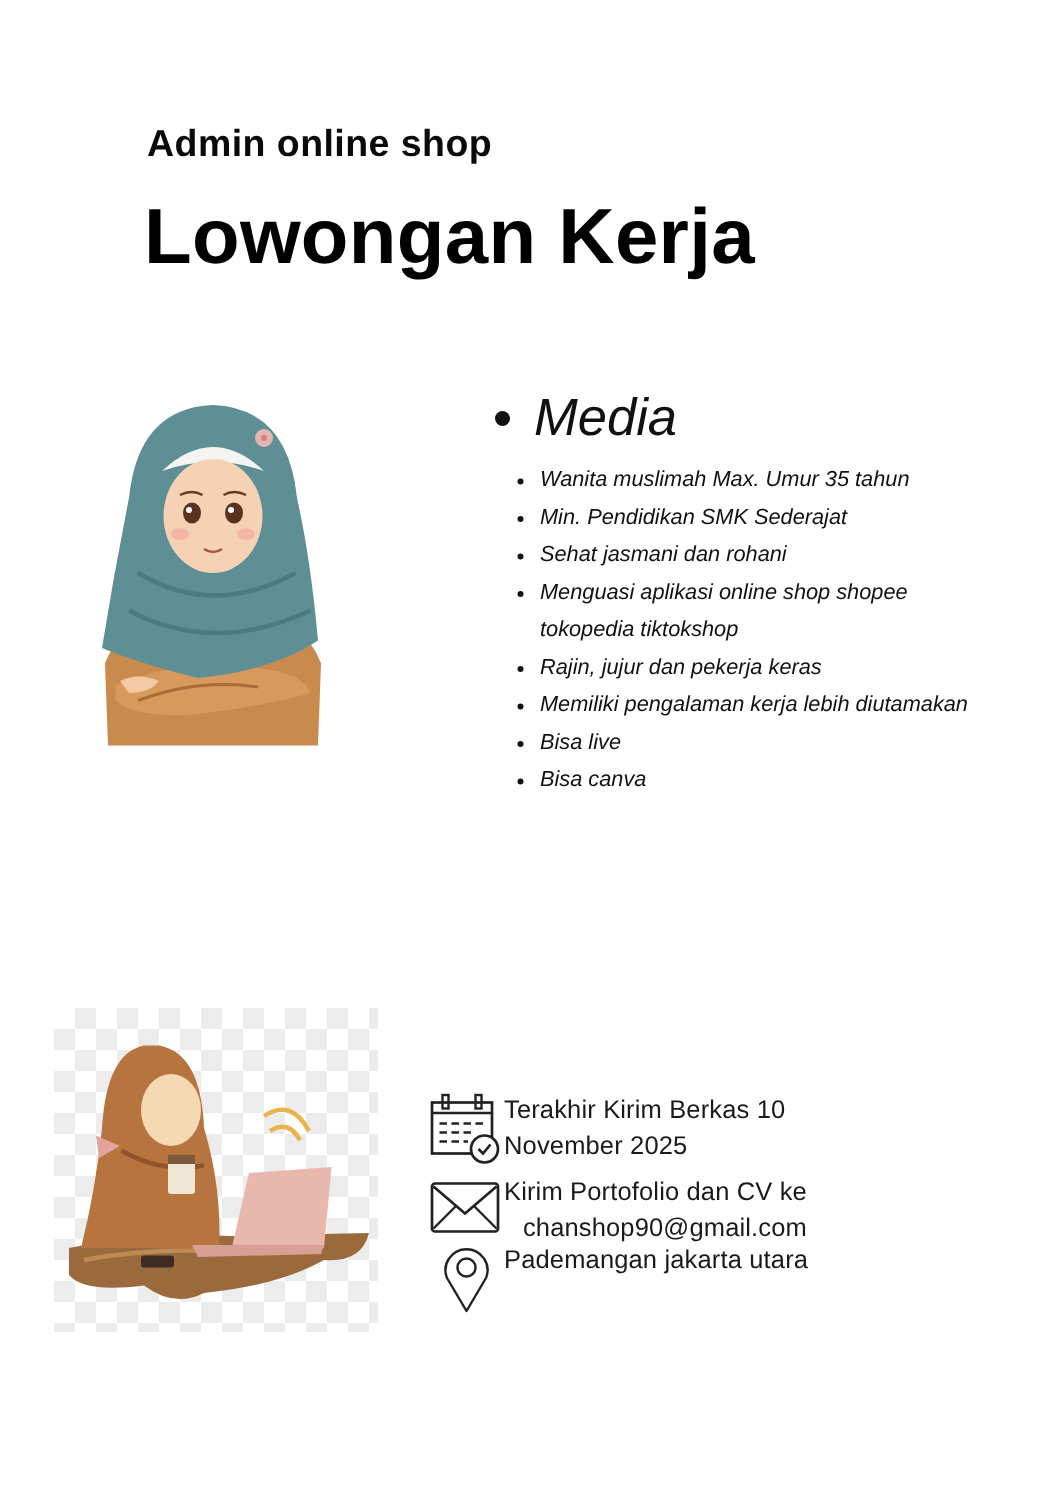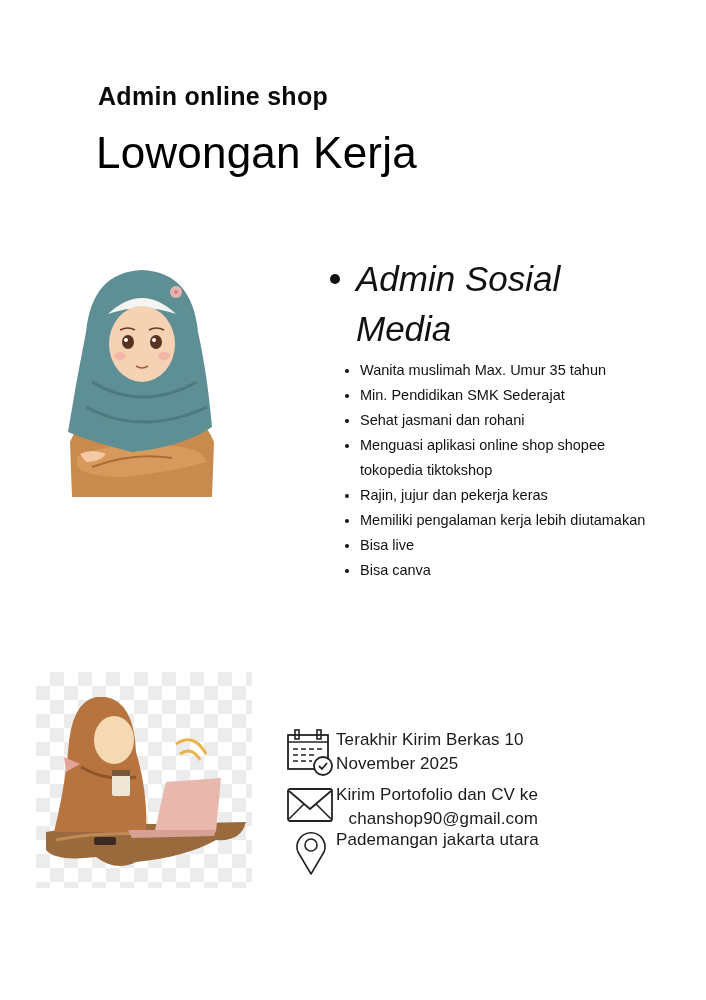--- a/index.html
+++ b/index.html
@@ -4,40 +4,40 @@
 <style>
   html, body { margin: 0; padding: 0; }
   body {
     width: 706px; height: 1000px; background: #ffffff; position: relative; overflow: hidden;
     font-family: "Liberation Sans", sans-serif; color: #111;
   }
   .subtitle {
     position: absolute; left: 98px; top: 82px; font-size: 25px; font-weight: bold; letter-spacing: 0.3px; color: #0a0a0a;
   }
   .title {
-    position: absolute; left: 96px; top: 128px; font-size: 44px; font-weight: normal; letter-spacing: 0.2px; color: #000;
+    position: absolute; left: 96px; top: 128px; font-size: 52px; font-weight: bold; letter-spacing: 0.2px; color: #000;
   }
   .illus-top { position: absolute; left: 62px; top: 262px; width: 160px; height: 240px; }
   .illus-bottom { position: absolute; left: 36px; top: 672px; width: 216px; height: 216px; }
   .checker {
     position: absolute; inset: 0;
     background-color: #fff;
     background-image:
       linear-gradient(45deg, #ececec 25%, transparent 25%, transparent 75%, #ececec 75%),
       linear-gradient(45deg, #ececec 25%, transparent 25%, transparent 75%, #ececec 75%);
     background-size: 28px 28px; background-position: 0 0, 14px 14px;
   }
   .position-block { position: absolute; left: 326px; top: 254px; width: 360px; }
   .position-title {
     position: relative; padding-left: 30px; font-size: 35px; font-style: italic; line-height: 50px; color: #111;
   }
   .position-title .dot {
     position: absolute; left: 4px; top: 20px; width: 10px; height: 10px; border-radius: 50%; background: #111;
   }
-  .req-list { list-style: none; margin: 4px 0 0 0; padding: 0; }
+  .req-list { list-style: none; margin: 4px 0 0 0; padding: 0; font-style: italic; }
   .req-list li {
     position: relative; padding-left: 34px; font-size: 14.5px; line-height: 25px; color: #111;
   }
   .req-list li::before {
     content: ""; position: absolute; left: 19px; top: 11px; width: 4px; height: 4px; border-radius: 50%; background: #111;
   }
   .contact-row { position: absolute; left: 286px; display: flex; align-items: flex-start; }
   .contact-icon { width: 50px; height: 50px; flex: 0 0 50px; }
   .contact-text {
     font-size: 17px; line-height: 23.5px; color: #1a1a1a; letter-spacing: 0.1px;
@@ -79,21 +79,20 @@
     <circle cx="114" cy="30" r="6" fill="#e8b4b0"></circle>
     <circle cx="114" cy="30" r="2" fill="#d1857f"></circle>
 
     <path d="M18 192 Q30 186 44 192 Q38 200 24 200 Z" fill="#f3c9a6"></path>
   </svg>
 </div>
 
 <div class="position-block">
   <div class="position-title">
     <span class="dot"></span>
-    <div>Admin Sosial</div>
     <div>Media</div>
   </div>
   <ul class="req-list">
     <li>Wanita muslimah Max. Umur 35 tahun</li>
     <li>Min. Pendidikan SMK Sederajat</li>
     <li>Sehat jasmani dan rohani</li>
     <li style="width:270px">Menguasi aplikasi online shop shopee tokopedia tiktokshop</li>
     <li>Rajin, jujur dan pekerja keras</li>
     <li>Memiliki pengalaman kerja lebih diutamakan</li>
     <li>Bisa live</li>

